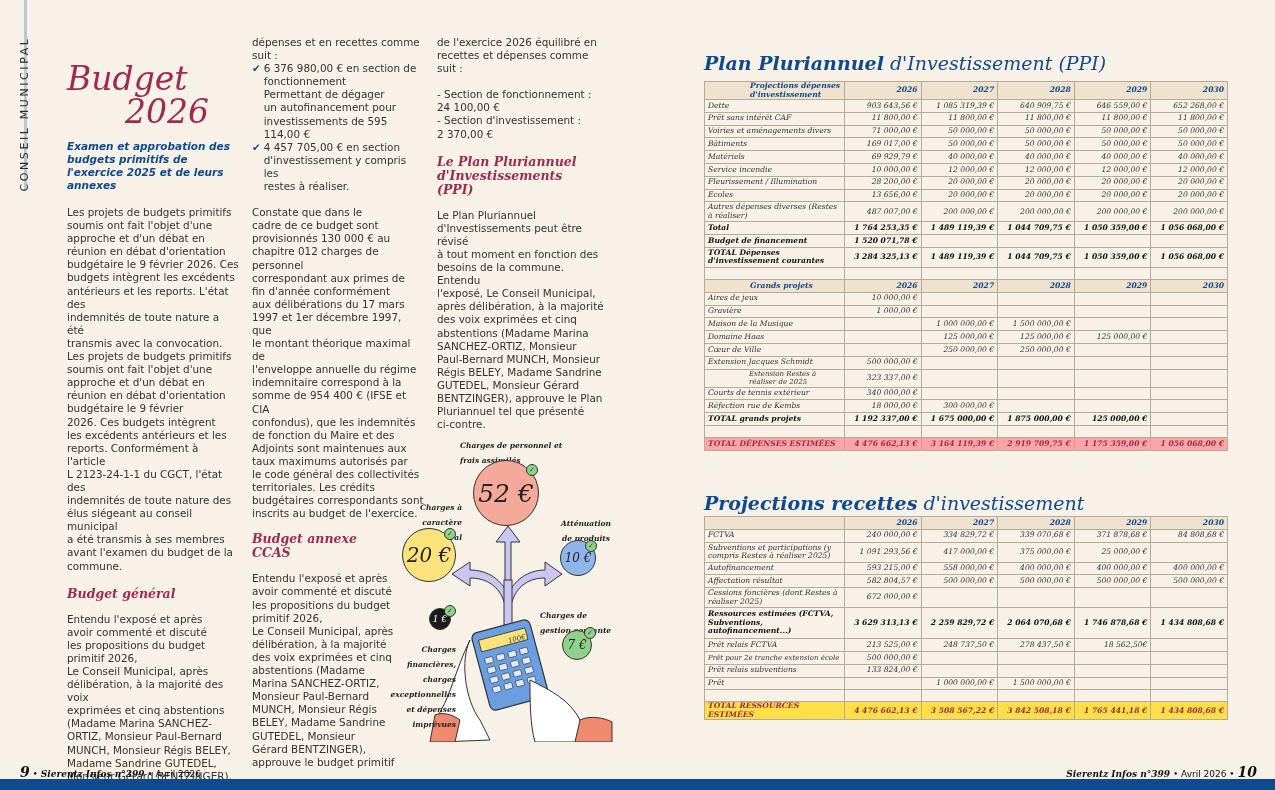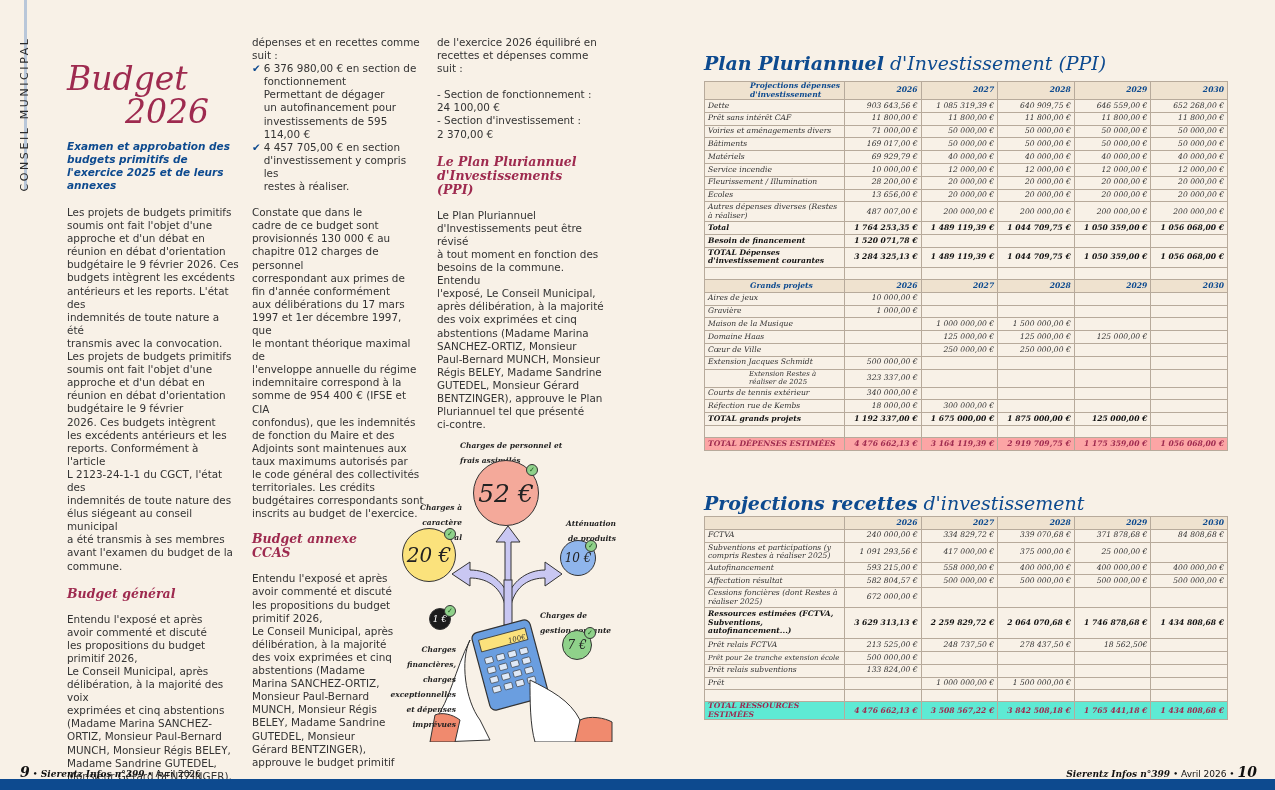--- a/index.html
+++ b/index.html
@@ -225,21 +225,21 @@
   <div style="position:absolute;left:128px;top:205px;font-size:7px;font-family:'DejaVu Serif',serif;font-style:italic;transform:rotate(-15deg);color:#333;">100€</div>
 
   <div class="lbl" style="left:80px;top:8px;width:110px;">Charges de personnel et frais assimilés</div>
   <div class="bubble" style="left:93px;top:30px;width:66px;height:66px;background:#f4a99a;font-size:25px;">52 €</div>
   <div class="tick" style="left:146px;top:34px;">✓</div>
 
   <div class="lbl" style="left:10px;top:70px;width:72px;text-align:right;">Charges à caractère général</div>
   <div class="bubble" style="left:22px;top:98px;width:54px;height:54px;background:#fbe27c;font-size:20px;">20 €</div>
   <div class="tick" style="left:64px;top:98px;">✓</div>
 
-  <div class="lbl" style="left:176px;top:86px;width:60px;text-align:right;">Atténuation de produits</div>
+  <div class="lbl" style="left:176px;top:86px;width:60px;text-align:center;">Atténuation de produits</div>
   <div class="bubble" style="left:180px;top:110px;width:36px;height:36px;background:#8fb5ec;font-size:12px;">10 €</div>
   <div class="tick" style="left:205px;top:110px;">✓</div>
 
   <div class="bubble" style="left:49px;top:178px;width:22px;height:22px;background:#1b1b1b;color:#fff;font-size:9px;">1 €</div>
   <div class="tick" style="left:64px;top:175px;">✓</div>
   <div class="lbl" style="left:2px;top:212px;width:74px;text-align:right;">Charges financières, charges exceptionnelles et dépenses imprévues</div>
 
   <div class="lbl" style="left:160px;top:178px;width:74px;">Charges de gestion courante</div>
   <div class="bubble" style="left:182px;top:200px;width:30px;height:30px;background:#8fd18a;font-size:12px;">7 €</div>
   <div class="tick" style="left:204px;top:197px;">✓</div>
@@ -340,21 +340,21 @@
       </tr>
   <tr class="bold">
         <td class="lab">Total</td>
         <td>1 764 253,35 €</td>
         <td>1 489 119,39 €</td>
         <td>1 044 709,75 €</td>
         <td>1 050 359,00 €</td>
         <td>1 056 068,00 €</td>
       </tr>
   <tr class="bold">
-        <td class="lab">Besoin de financement</td>
+        <td class="lab">Budget de financement</td>
         <td>1 520 071,78 €</td>
         <td></td>
         <td></td>
         <td></td>
         <td></td>
       </tr>
   <tr class="bold tall">
         <td class="lab">TOTAL Dépenses d'investissement courantes</td>
         <td>3 284 325,13 €</td>
         <td>1 489 119,39 €</td>
@@ -579,21 +579,21 @@
         <td></td>
       </tr>
   <tr class="blank">
         <td></td>
         <td></td>
         <td></td>
         <td></td>
         <td></td>
         <td></td>
       </tr>
-  <tr class="total-red" style="background:#5eead4;margin-top:36px;">
+  <tr class="total-red" style="background:#fde047;margin-top:36px;">
         <td class="lab">TOTAL RESSOURCES ESTIMÉES</td>
         <td>4 476 662,13 €</td>
         <td>3 508 567,22 €</td>
         <td>3 842 508,18 €</td>
         <td>1 765 441,18 €</td>
         <td>1 434 808,68 €</td>
       </tr>
 </tbody>
   </table>
 

